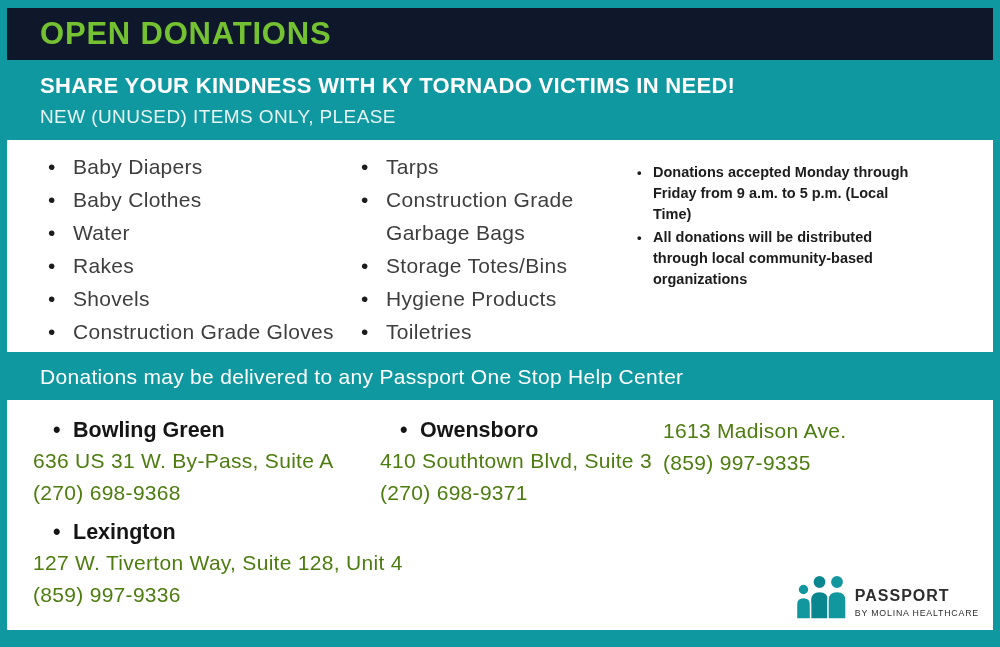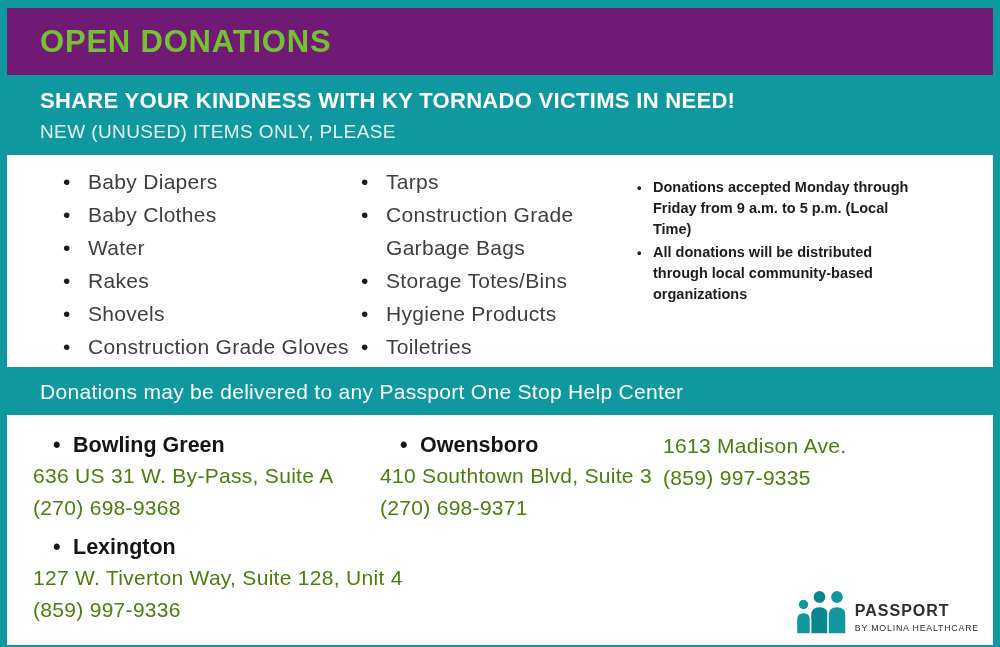--- a/index.html
+++ b/index.html
@@ -10,22 +10,22 @@
     position: relative;
     width: 1000px;
     height: 647px;
     background: #0f98a0;
     overflow: hidden;
   }
 
   
   .title-bar {
     margin: 8px 7px 0 7px;
-    height: 67px;
-    background: #701a75;
+    height: 52px;
+    background: #0f172a;
     display: flex;
     align-items: center;
     padding-left: 33px;
   }
   .title-bar h1 {
     font-size: 31px;
     font-weight: 900;
     letter-spacing: 0.8px;
     color: #74c132;
   }
@@ -69,21 +69,21 @@
     line-height: 33px;
     color: #3e3e3e;
     padding-left: 27px;
   }
   .item-list li::before {
     content: "\2022";
     position: absolute;
     left: 2px;
     color: #1c1c1c;
   }
-  .col1 { width: 352px; padding-left: 54px; }
+  .col1 { width: 352px; padding-left: 39px; }
   .col2 { width: 263px; }
   .notes-col { flex: 1; padding: 22px 68px 0 14px; }
   .notes {
     list-style: none;
   }
   .notes li {
     position: relative;
     font-size: 14.5px;
     font-weight: 700;
     line-height: 21px;

